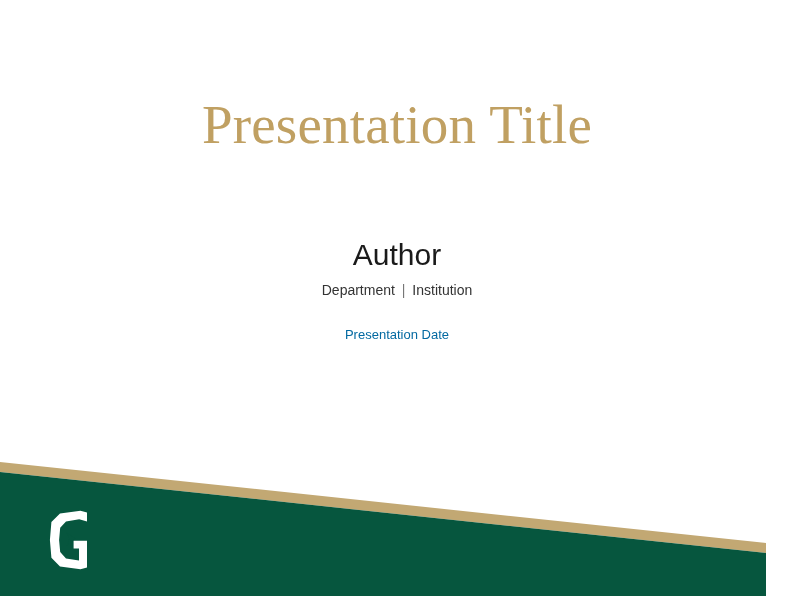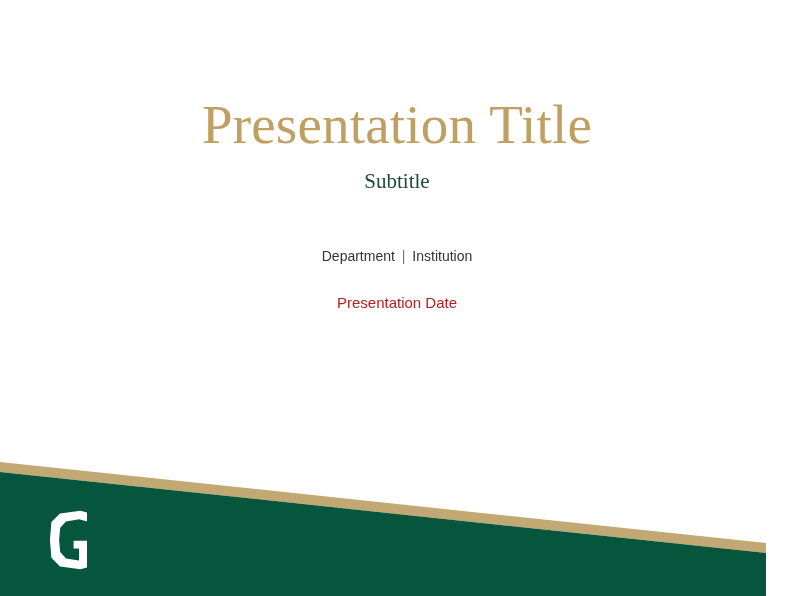--- a/index.html
+++ b/index.html
@@ -85,24 +85,24 @@
     margin-top: 10px;
   }
 
   .affiliation .sep {
     color: #777777;
     padding: 0 3px;
   }
 
   .presentation-date {
     font-family: "Liberation Sans", sans-serif;
-    font-size: 15px;
+    font-size: 13px;
     line-height: 1.2;
     font-weight: 400;
-    color: #b91c1c;
+    color: #0369a1;
     margin-top: 29px;
   }
 
   
   .logo-lockup {
     position: absolute;
     left: 49px;
     top: 510px;
     width: 300px;
     height: 62px;
@@ -154,24 +154,24 @@
 
   <svg class="band-layer" viewBox="0 0 794 596" width="794" height="596" preserveAspectRatio="none" xmlns="http://www.w3.org/2000/svg" aria-hidden="true">
 
     <polygon points="0,462 794,546 794,556 0,472" fill="#c2a873"></polygon>
 
     <polygon points="0,472 794,556 794,596 0,596" fill="#06563e"></polygon>
   </svg>
 
   <div class="title-block">
     <div class="slide-title">Presentation Title</div>
-    <div class="slide-subtitle">Subtitle</div>
   </div>
 
   <div class="meta-block">
+    <div class="author-name">Author</div>
 
     <div class="affiliation">
       <span>Department</span>
       <span class="sep">|</span>
       <span>Institution</span>
     </div>
 
     <div class="presentation-date">Presentation Date</div>
   </div>
 

